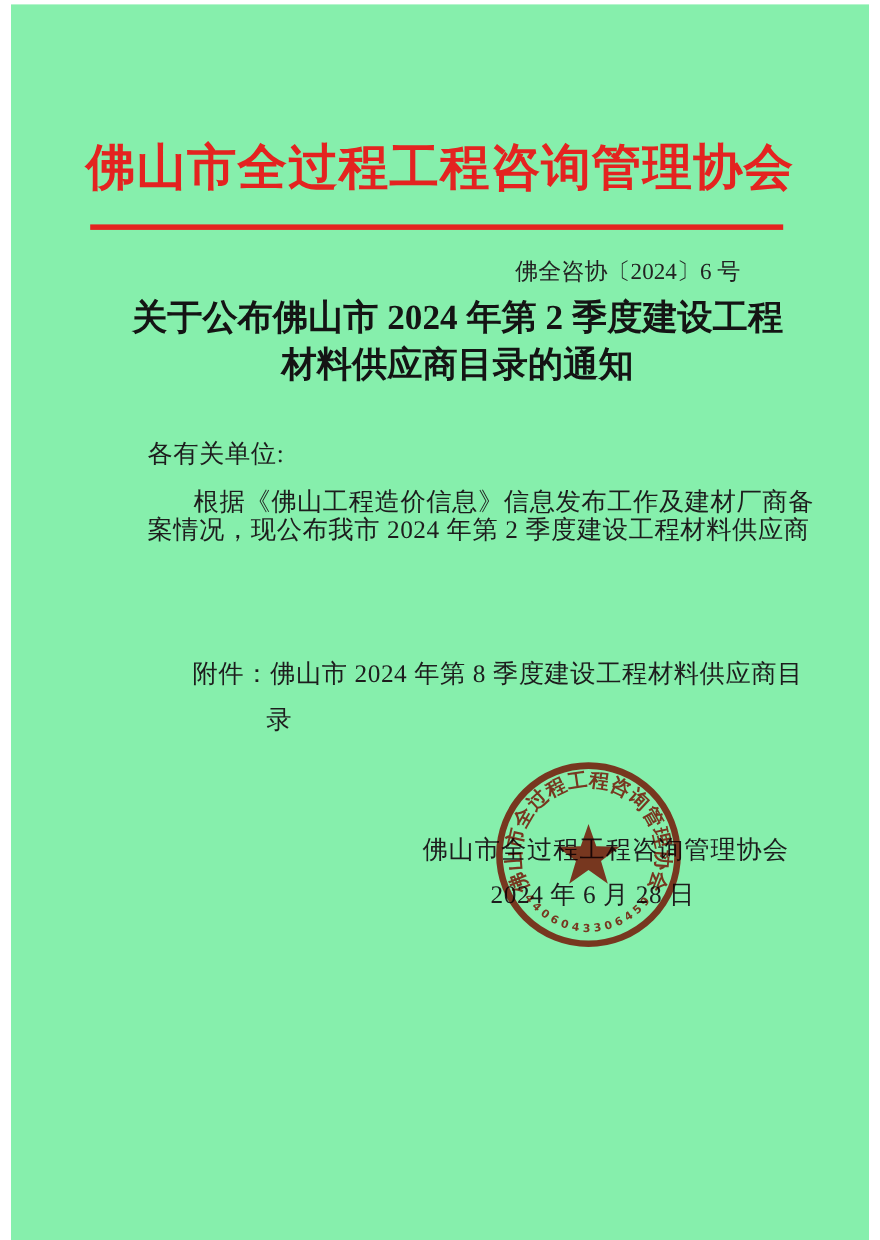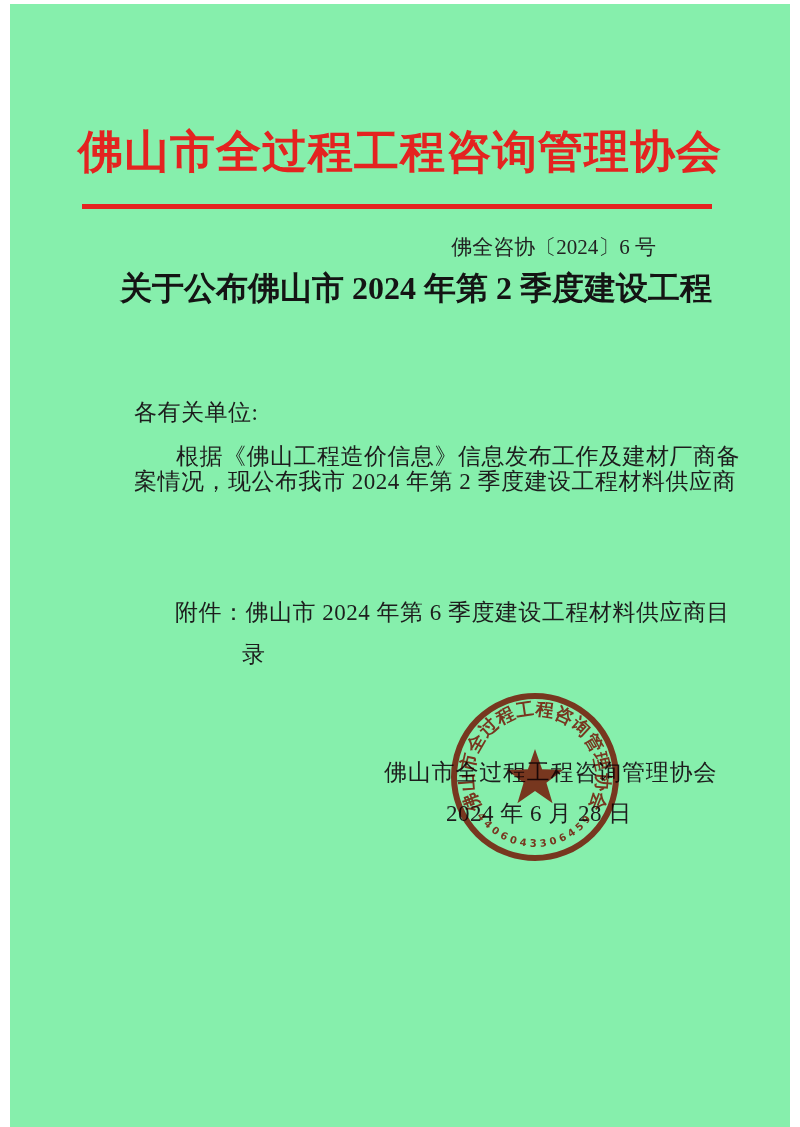--- a/index.html
+++ b/index.html
@@ -34,21 +34,21 @@
     top: 200px;
     left: 72px;
     width: 630px;
     height: 5px;
     background: #e42320;
   }
 
   .doc-number {
     position: absolute;
     top: 229px;
-    right: 134px;
+    right: 117px;
     font-size: 21px;
     color: #222;
     white-space: nowrap;
   }
 
   .title {
     position: absolute;
     top: 263px;
     left: 16px;
     width: 100%;
@@ -96,30 +96,31 @@
 <div class="page">
 
   <div class="letterhead">佛山市全过程工程咨询管理协会</div>
 
   <div class="red-rule"></div>
 
   <div class="doc-number">佛全咨协〔2024〕6 号</div>
 
   <div class="title">
     <span>关于公布佛山市 2024 年第 2 季度建设工程</span><br>
+    <span>材料供应商目录的通知</span>
   </div>
 
   <div class="bodyline para-line-1">根据《佛山工程造价信息》信息发布工作及建材厂商备</div>
 
   <div class="bodyline salutation">各有关单位:</div>
 
   <div class="bodyline para-line-2">案情况，现公布我市 2024 年第 2 季度建设工程材料供应商</div>
 
 
-  <div class="bodyline attach-line-1">附件：佛山市 2024 年第 6 季度建设工程材料供应商目</div>
+  <div class="bodyline attach-line-1">附件：佛山市 2024 年第 8 季度建设工程材料供应商目</div>
 
   <div class="bodyline attach-line-2">录</div>
 
   <div class="bodyline sig-org">佛山市全过程工程咨询管理协会</div>
 
   <div class="bodyline sig-date">2024 年 6 月 28 日</div>
 
   <div class="seal">
     <svg viewBox="0 0 176 176" xmlns="http://www.w3.org/2000/svg">
       <defs>

